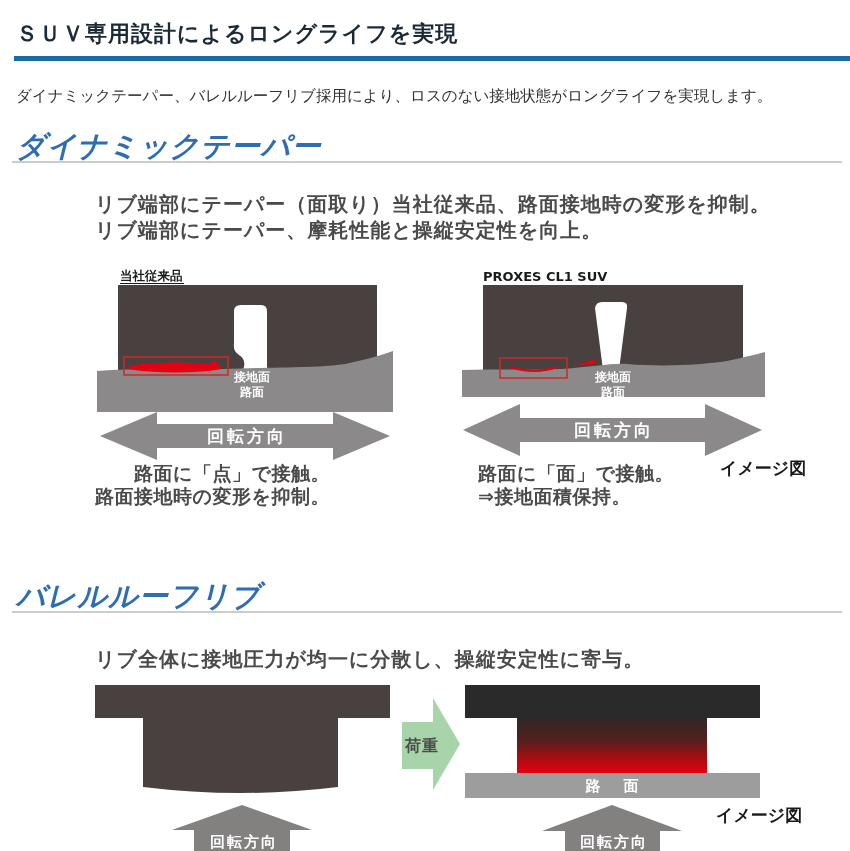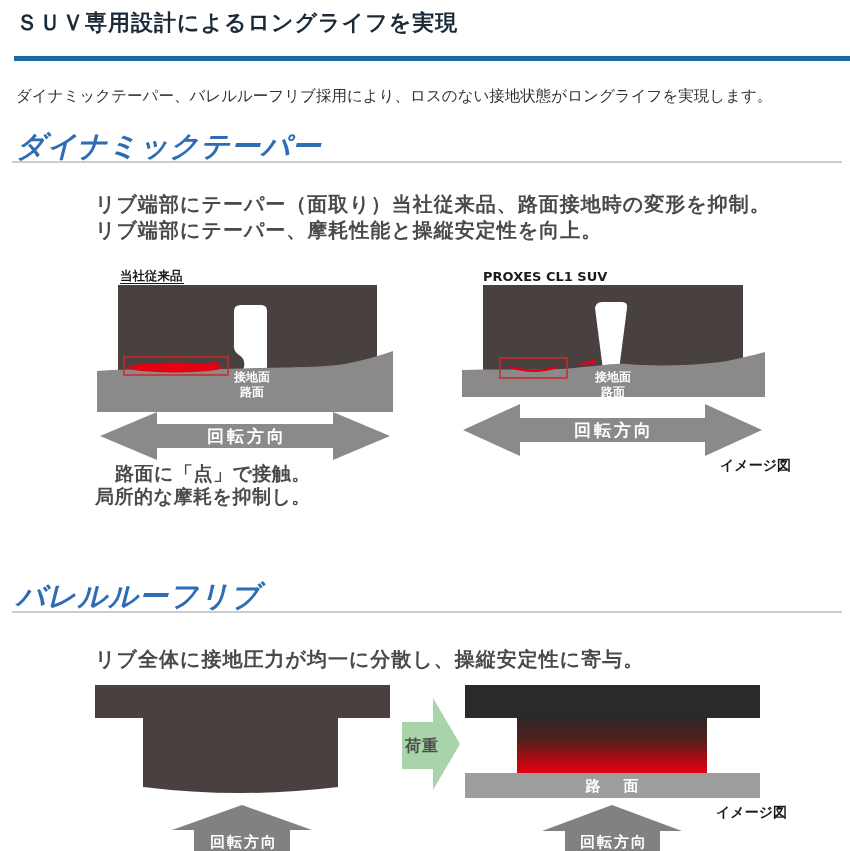--- a/index.html
+++ b/index.html
@@ -4,21 +4,21 @@
 <style>
   html,body { margin:0; padding:0; }
   body {
     width:850px; height:851px; position:relative; overflow:hidden;
     background:#ffffff;
     font-family:"DejaVu Sans","Liberation Sans",sans-serif;
   }
   .abs { position:absolute; }
 
   .page-title {
-    left:16px; top:8px; margin:0;
+    left:16px; top:19px; margin:0;
     font-size:22px; font-weight:bold; color:#1c2a38; letter-spacing:1px;
     white-space:nowrap;
   }
   .title-bar { left:14px; top:56px; width:836px; height:5px; background:#1a6aa8; }
 
   .intro { left:16px; top:86px; font-size:15.5px; color:#333333; white-space:nowrap; }
 
   .section-heading {
     margin:0; font-size:29px; font-weight:bold; font-style:italic;
     color:#2e6db4; letter-spacing:1px; white-space:nowrap;
@@ -37,21 +37,21 @@
   #lead-taper  { left:95px; top:191px; }
   #lead-barrel { left:95px; top:646px; }
 
   .caption {
     font-size:19px; font-weight:bold; color:#4a4a4a;
     line-height:23px; letter-spacing:0.5px; white-space:nowrap;
   }
   #caption-conventional { left:95px;  top:462px;text-align:right; }
   #caption-proxes       { left:478px; top:462px; }
 
-  .image-note { font-size:14px; font-weight:bold; color:#1a1a1a; white-space:nowrap; }
+  .image-note { font-size:17px; font-weight:bold; color:#1a1a1a; white-space:nowrap; }
   #image-note-taper  { left:720px; top:457px; }
   #image-note-barrel { left:716px; top:804px; }
 
   #diagram-conventional { left:95px;  top:264px; }
   #diagram-proxes       { left:462px; top:264px; }
   #diagram-barrel-left  { left:95px;  top:683px; }
   #load-arrow-svg       { left:400px; top:696px; }
   #diagram-barrel-right { left:465px; top:683px; }
 
   svg text { font-family:"DejaVu Sans","Liberation Sans",sans-serif; }
@@ -103,23 +103,25 @@
   <text class="white-label-sm" x="151" y="117" text-anchor="middle">接地面</text>
   <text class="white-label-sm" x="151" y="132" text-anchor="middle">路面</text>
   <polygon points="1,166 58,140 58,154 243,154 243,140 300,166 243,192 243,178 58,178 58,192" fill="#8b8989"></polygon>
   <text class="rotation-text" x="152" y="172" text-anchor="middle">回転方向</text>
 </svg>
 
 <div class="abs image-note" id="image-note-taper">イメージ図</div>
 
 <div class="abs caption" id="caption-conventional">
   <div>路面に「点」で接触。</div>
-  <div>局所的な摩耗を抑制し。</div>
+  <div>路面接地時の変形を抑制。</div>
 </div>
 <div class="abs caption" id="caption-proxes">
+  <div>路面に「面」で接触。</div>
+  <div>⇒接地面積保持。</div>
 </div>
 
 <h2 class="abs section-heading" id="heading-barrel">バレルルーフリブ</h2>
 <div class="abs heading-rule" id="rule-barrel"></div>
 
 <div class="abs lead" id="lead-barrel">リブ全体に接地圧力が均一に分散し、操縦安定性に寄与。</div>
 
 <svg class="abs" id="diagram-barrel-left" width="300" height="168" viewBox="0 0 300 168">
   <rect x="0" y="2" width="295" height="33" fill="#48413f"></rect>
   <path d="M48,35 H243 V104 Q146,116 48,104 Z" fill="#48413f"></path>

